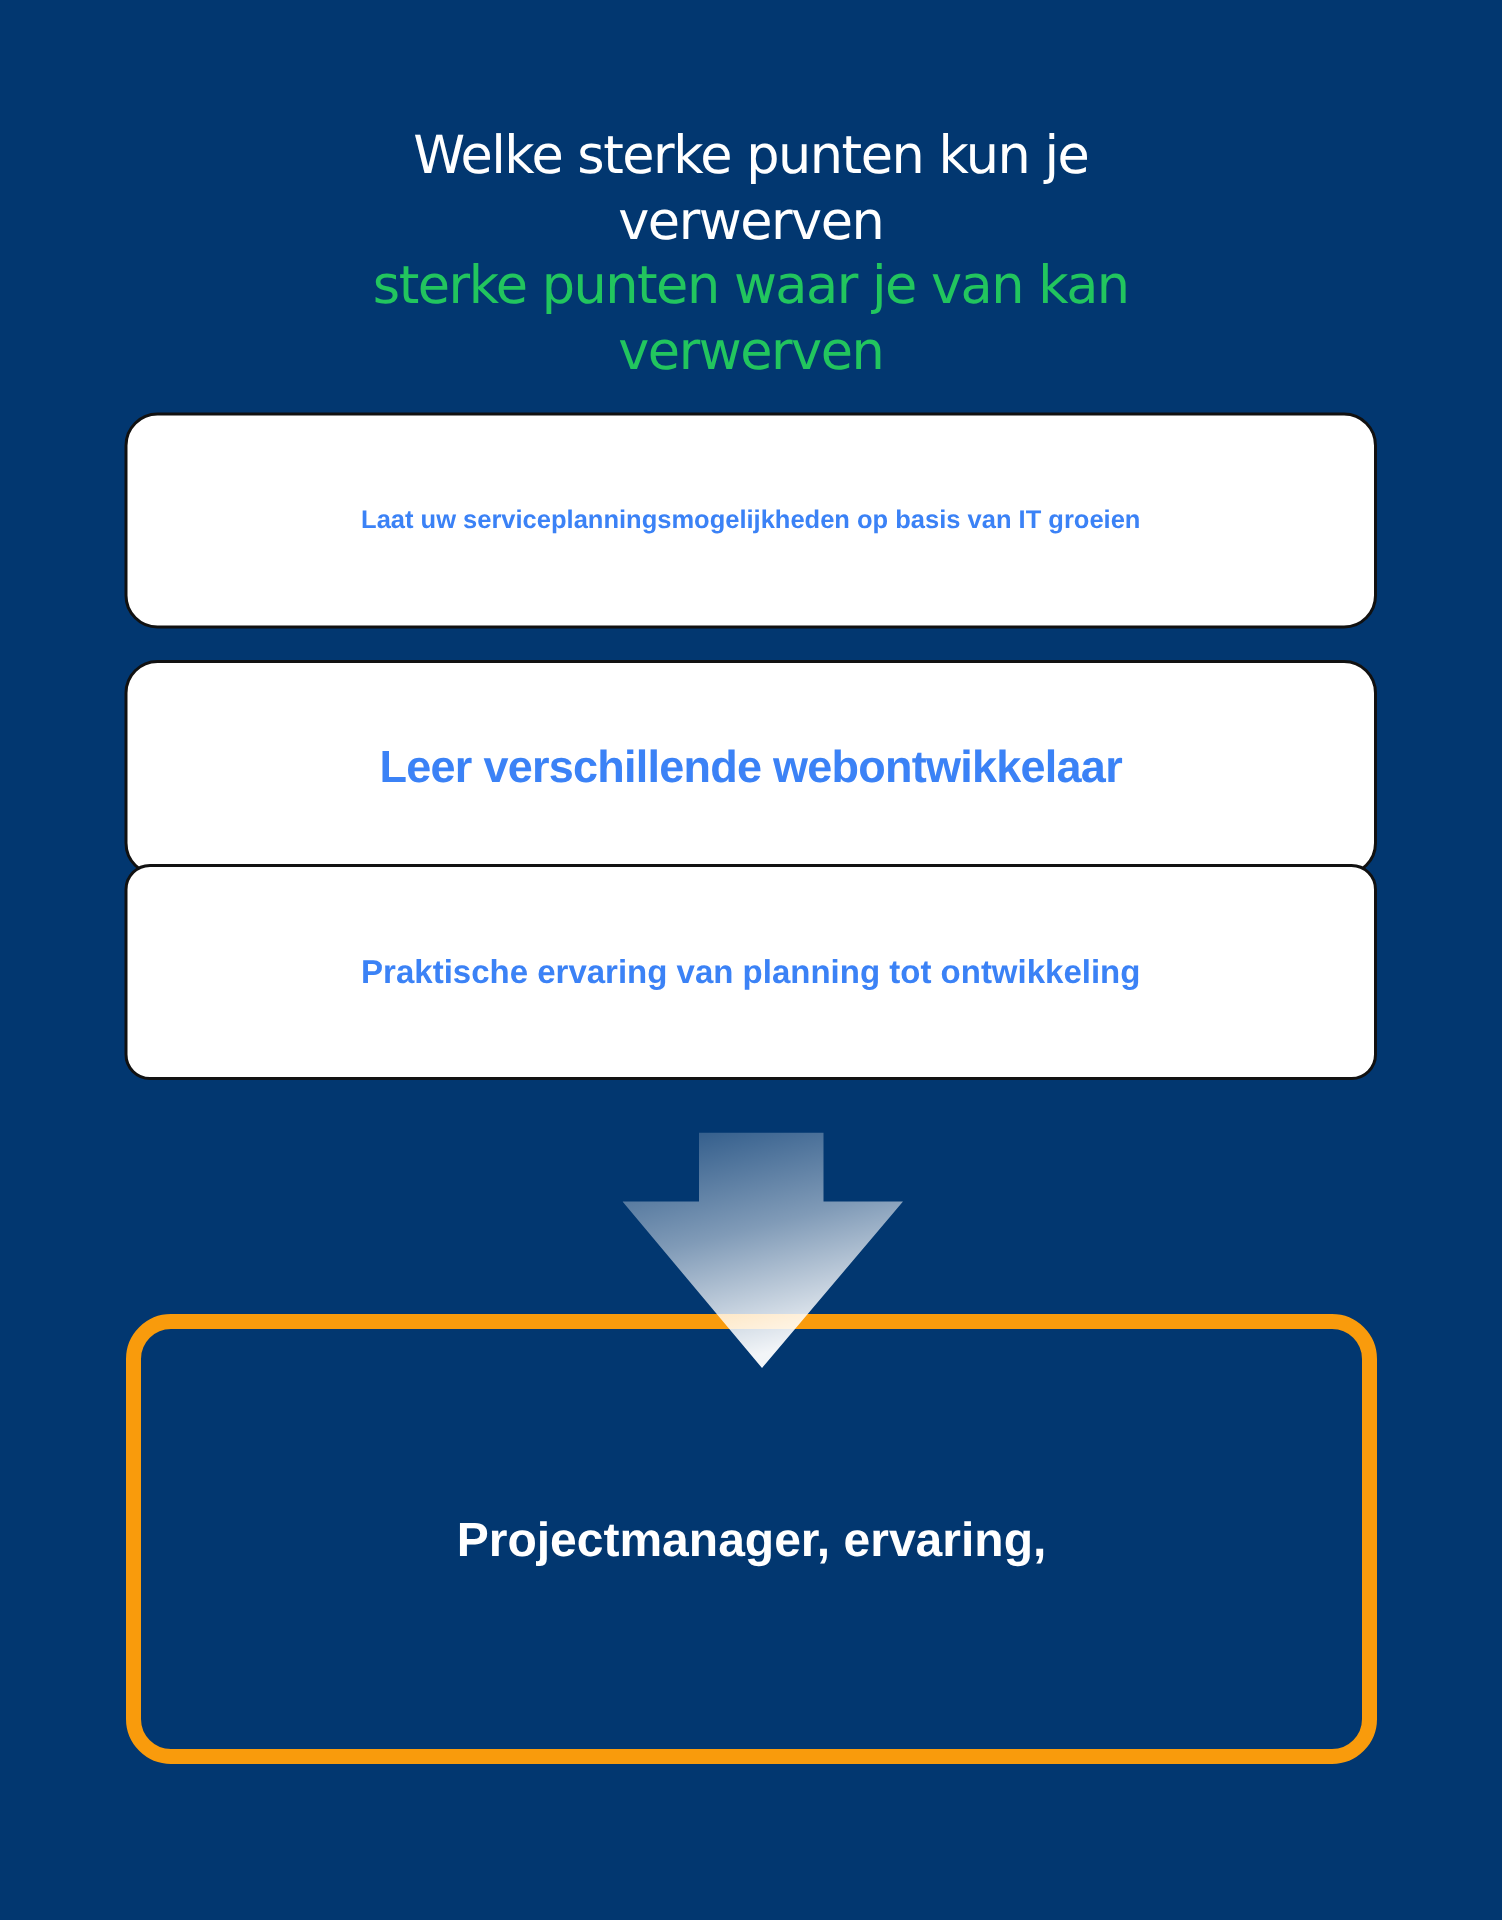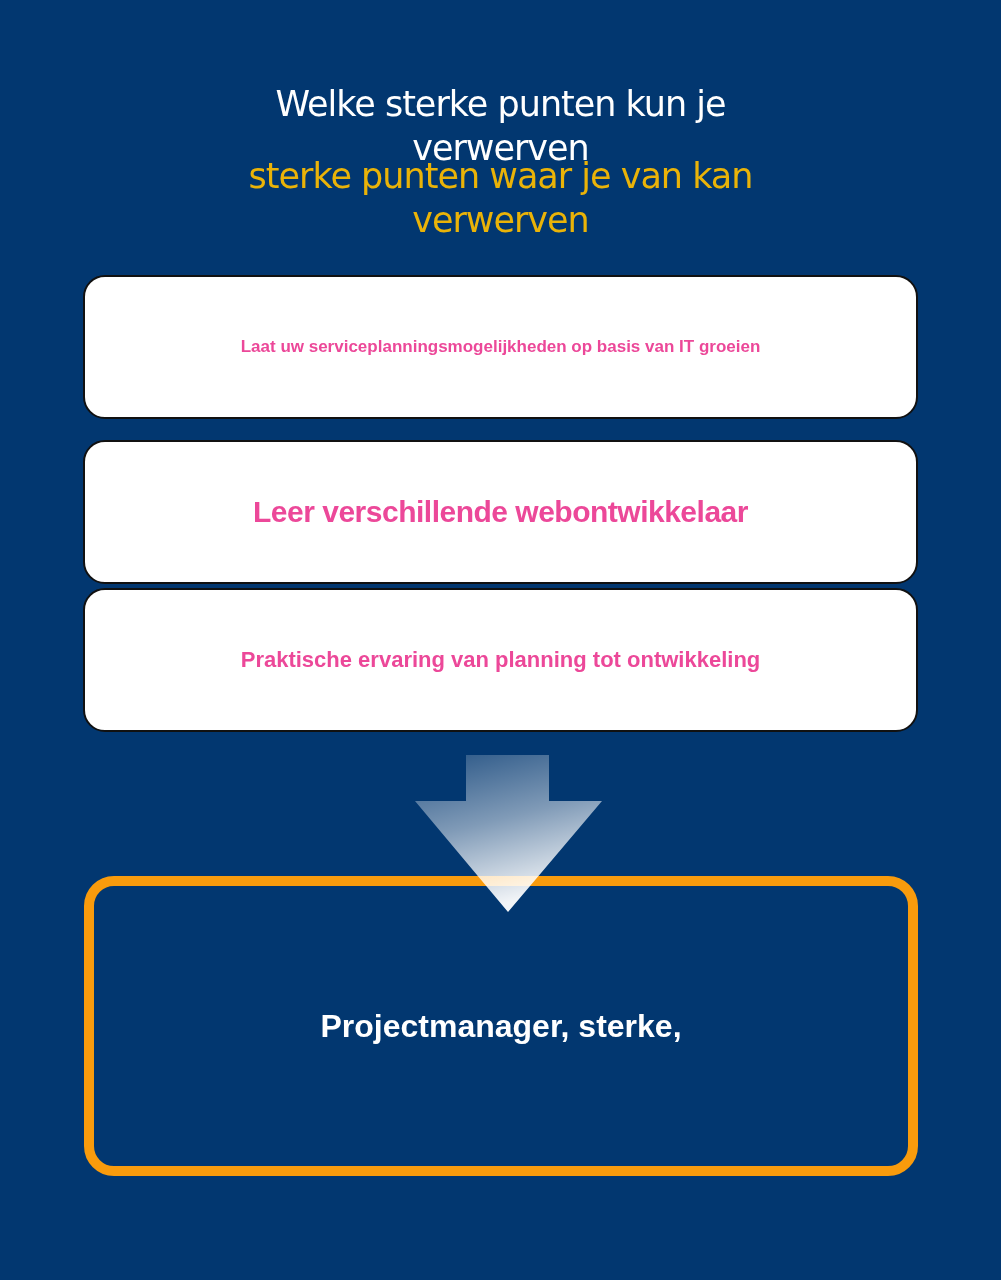--- a/index.html
+++ b/index.html
@@ -1,24 +1,24 @@
 <!DOCTYPE html>
 <html><head>
 <meta charset="utf-8">
 <style>
   html,body{margin:0;padding:0;}
   body{width:1001px;height:1280px;background:#023770;position:relative;overflow:hidden;font-family:"Liberation Sans",sans-serif;}
   .title{position:absolute;left:0;width:1001px;text-align:center;font-family:"DejaVu Sans",sans-serif;font-size:35px;line-height:44px;letter-spacing:-1px;}
   .t1{top:82px;color:#ffffff;}
-  .t2{top:154px;color:#eab308;}
+  .t2{top:169px;color:#22c55e;}
   .title span{display:block;}
-  .card{position:absolute;left:83px;width:835px;height:144px;background:#ffffff;border:2px solid #111;border-radius:22px;box-sizing:border-box;display:flex;align-items:center;justify-content:center;color:#ec4899;font-weight:bold;text-align:center;}
+  .card{position:absolute;left:83px;width:835px;height:144px;background:#ffffff;border:2px solid #111;border-radius:22px;box-sizing:border-box;display:flex;align-items:center;justify-content:center;color:#3b82f6;font-weight:bold;text-align:center;}
   .c1{top:275px;font-size:17px;}
   .c2{top:440px;font-size:30px;letter-spacing:-0.5px;}
-  .c3{top:588px;font-size:22px;}
+  .c3{top:576px;font-size:22px;border-radius:17px;}
   .result{position:absolute;left:84px;top:876px;width:834px;height:300px;border:10px solid #f99b0c;border-radius:30px;box-sizing:border-box;display:flex;flex-direction:column;align-items:center;justify-content:center;color:#fff;font-weight:bold;font-size:32px;line-height:53px;text-align:center;}
   .arrow{position:absolute;left:415px;top:755px;width:187px;height:157px;z-index:2;}
 </style>
 </head>
 <body>
 
 <div class="title t1">
   <span>Welke sterke punten kun je</span>
   <span>verwerven</span>
 </div>
@@ -42,14 +42,14 @@
     <linearGradient id="ag" x1="0" y1="0" x2="0.3" y2="1">
       <stop offset="0" stop-color="#ffffff" stop-opacity="0.15"></stop>
       <stop offset="0.5" stop-color="#ffffff" stop-opacity="0.5"></stop>
       <stop offset="1" stop-color="#ffffff" stop-opacity="0.95"></stop>
     </linearGradient>
   </defs>
   <polygon points="51,0 134,0 134,46 187,46 93,157 0,46 51,46" fill="url(#ag)"></polygon>
 </svg>
 
 <div class="result">
-  <span>Projectmanager, sterke,</span>
+  <span>Projectmanager, ervaring,</span>
 </div>
 
 </body></html>

